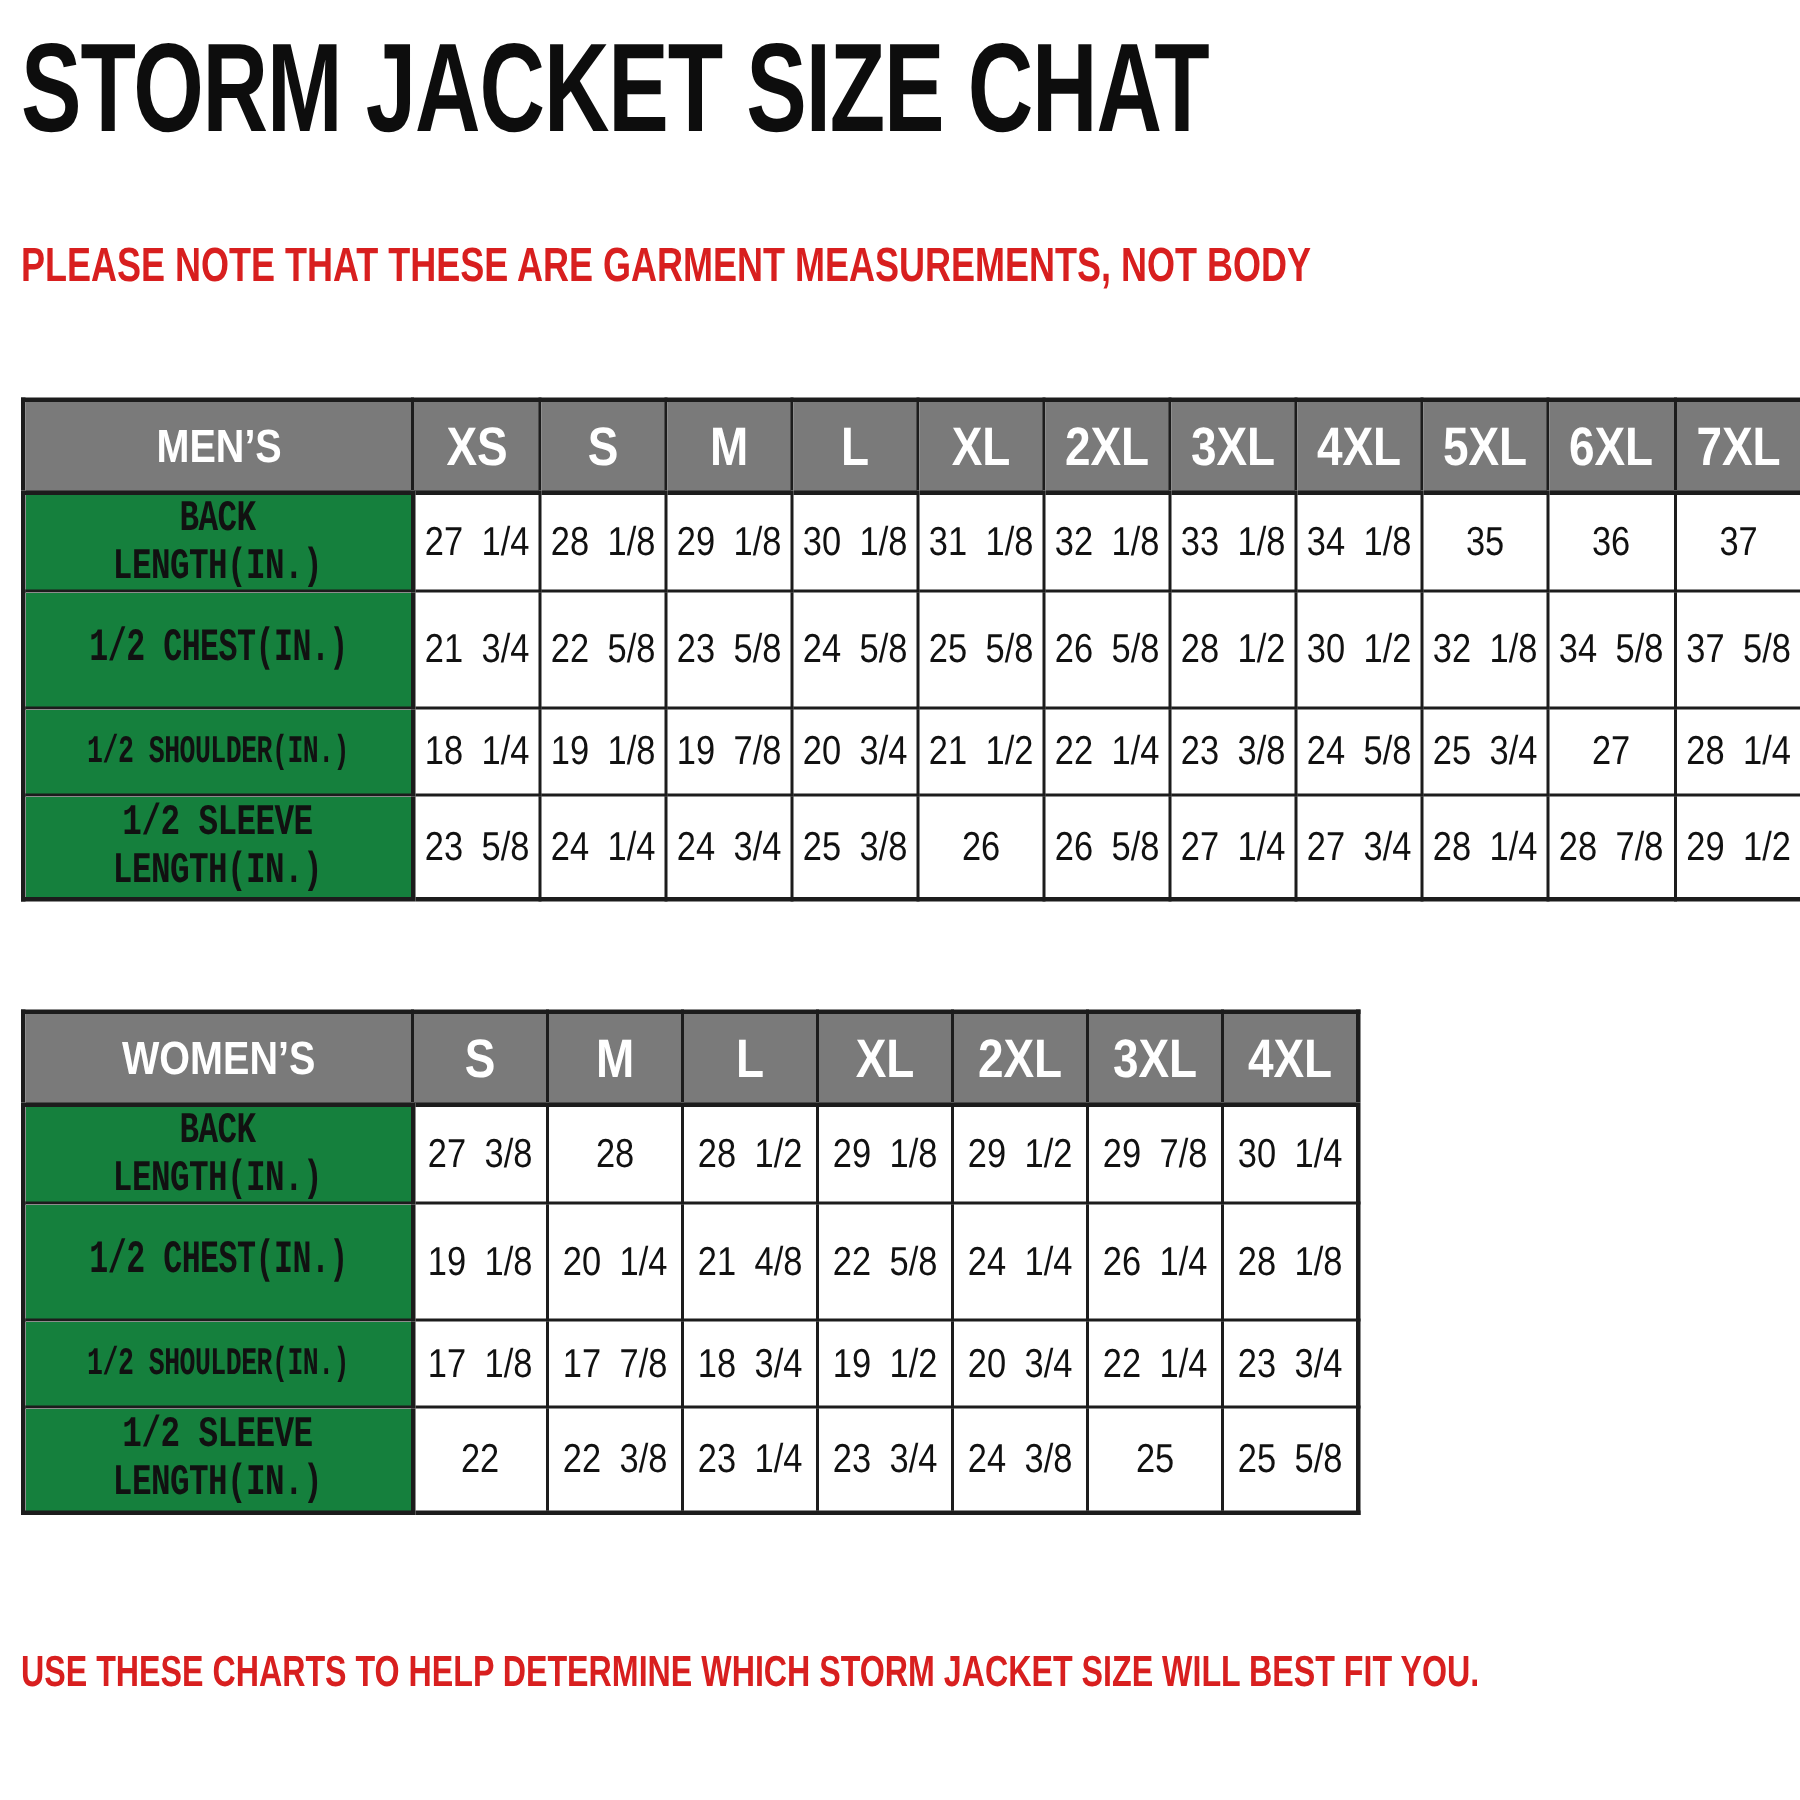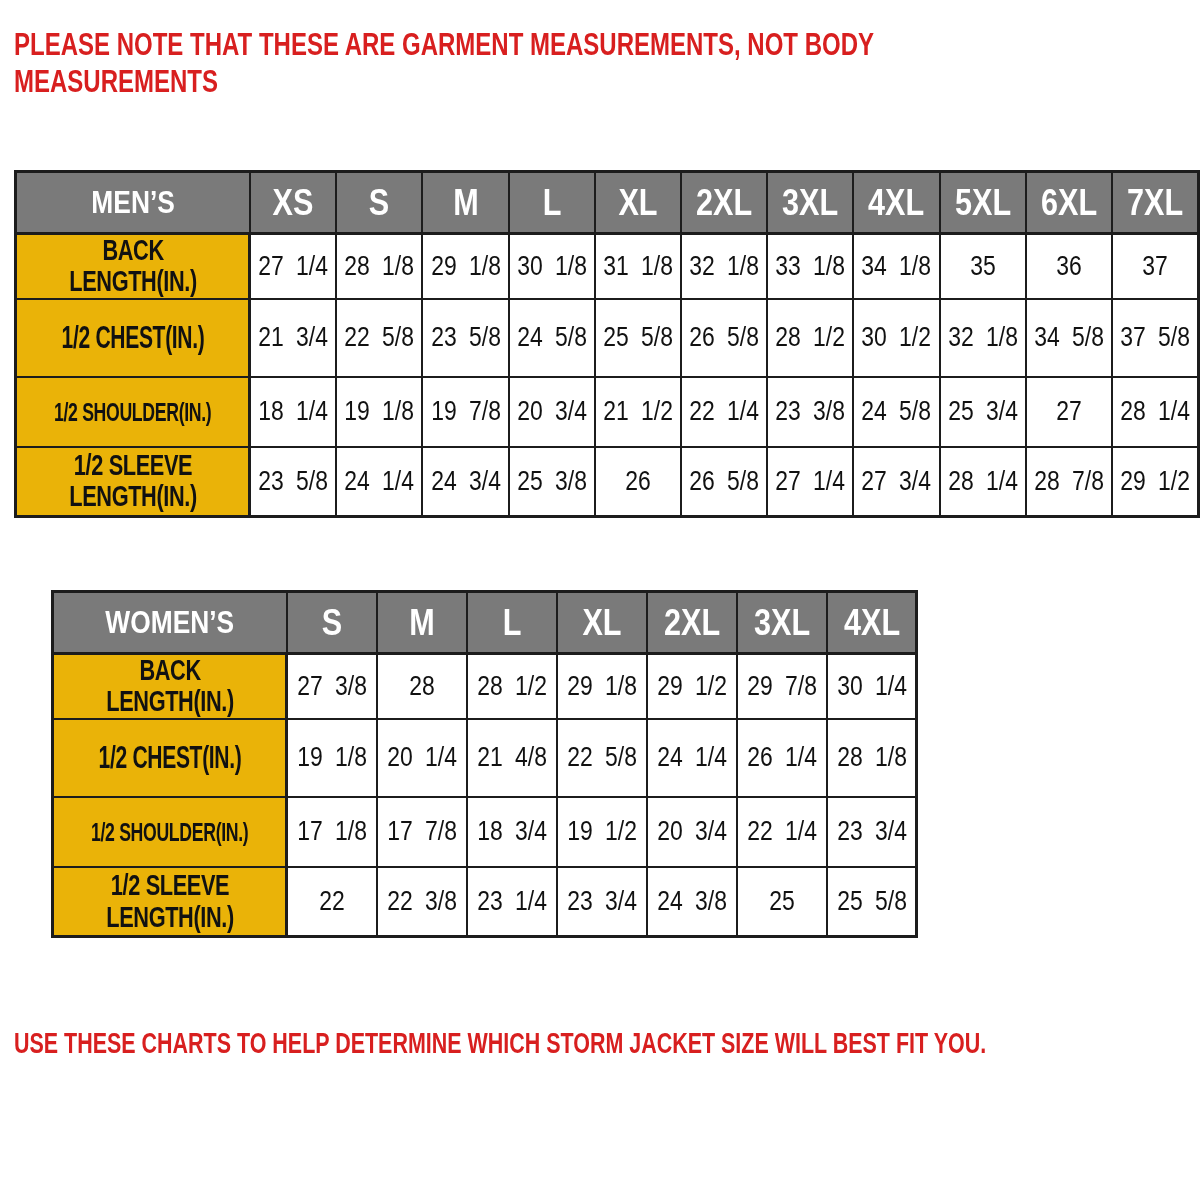--- a/index.html
+++ b/index.html
@@ -24,65 +24,65 @@
   .page-title .cx{transform:scaleX(0.72);transform-origin:left center;letter-spacing:-1px;}
 
   
   .note{margin-top:12px;color:var(--note-red,#d81f1f);font-weight:bold;font-size:32px;line-height:37px;}
   .note .note-line{white-space:pre;}
   .note .cx{transform:scaleX(0.75);transform-origin:left center;}
 
   
   .table-block{display:block;}
   #table-mens{margin-top:70px;}
-  #table-womens{margin-top:72px;margin-left:37px;}
+  #table-womens{margin-top:72px;}
   table.size-table{border-collapse:collapse;table-layout:fixed;border:3px solid var(--border-black,#1c1c1c);}
   .size-table col.col-label{width:189px;}
   .size-table col.col-size{width:90px;}
   .size-table th,.size-table td{
     border:2px solid var(--border-black,#1c1c1c);
     text-align:center;vertical-align:middle;padding:0;overflow:hidden;
   }
   .size-table thead th{
     background:var(--header-gray,#7a7a7a);color:#ffffff;
     border-bottom-width:3px;font-weight:bold;
   }
   .size-table thead tr{height:62px;}
   .size-table thead th.tbl-title{font-size:31px;}
   .size-table thead th.size-h{font-size:36px;}
   .size-table thead .cx{transform:scaleX(0.85);}
-  .size-table th.row-label{border-right-width:3px;background:#eab308;color:#111;}
+  .size-table th.row-label{border-right-width:3px;background:#15803d;color:#111;font-family:Liberation Mono, monospace;}
 
   .cx{display:inline-block;white-space:nowrap;}
   .lbl{display:inline-block;font-weight:bold;letter-spacing:-0.5px;line-height:1.08;
        transform:scaleX(0.72);transform-origin:center center;}
   .lbl div{white-space:nowrap;text-align:center;}
   td.val{font-size:27px;color:#111;}
   td.val .cx{transform:scaleX(0.85);word-spacing:7px;}
 
-  tr.r0{height:64px;} tr.r1{height:78px;} tr.r2{height:70px;} tr.r3{height:70px;}
+  tr.r0{height:64px;} tr.r1{height:78px;} tr.r2{height:58px;} tr.r3{height:70px;}
   tr.r0 .lbl{font-size:29px;transform:scaleX(0.75);}
   tr.r1 .lbl{font-size:31px;transform:scaleX(0.68);}
   tr.r2 .lbl{font-size:26px;transform:scaleX(0.68);}
   tr.r3 .lbl{font-size:29px;transform:scaleX(0.75);}
 
   
   .footer-note{margin-top:88px;color:var(--note-red,#d81f1f);font-weight:bold;font-size:29px;line-height:34px;}
   .footer-note .footer-line{white-space:pre;}
   .footer-note .cx{transform:scaleX(0.74);transform-origin:left center;}
 </style>
 </head>
 <body>
 
 <div class="page">
 
+  <h1 class="page-title"><span class="cx">STORM JACKET SIZE CHAT</span></h1>
 
   <div class="note">
     <div class="note-line"><span class="cx">PLEASE NOTE THAT THESE ARE GARMENT MEASUREMENTS, NOT BODY</span></div>
-    <div class="note-line"><span class="cx">MEASUREMENTS</span></div>
   </div>
 
   <div id="table-mens" class="table-block">
       <table class="size-table">
         <colgroup>
           <col class="col-label">
           <col class="col-size">
           <col class="col-size">
           <col class="col-size">
           <col class="col-size">

